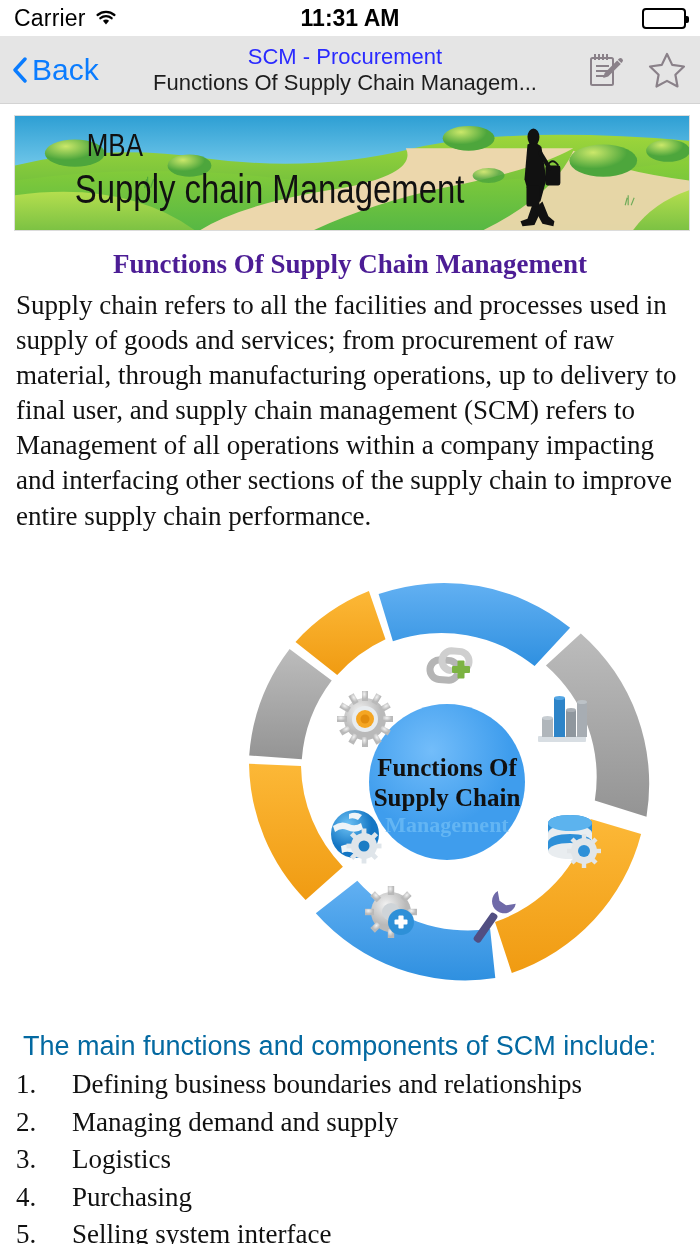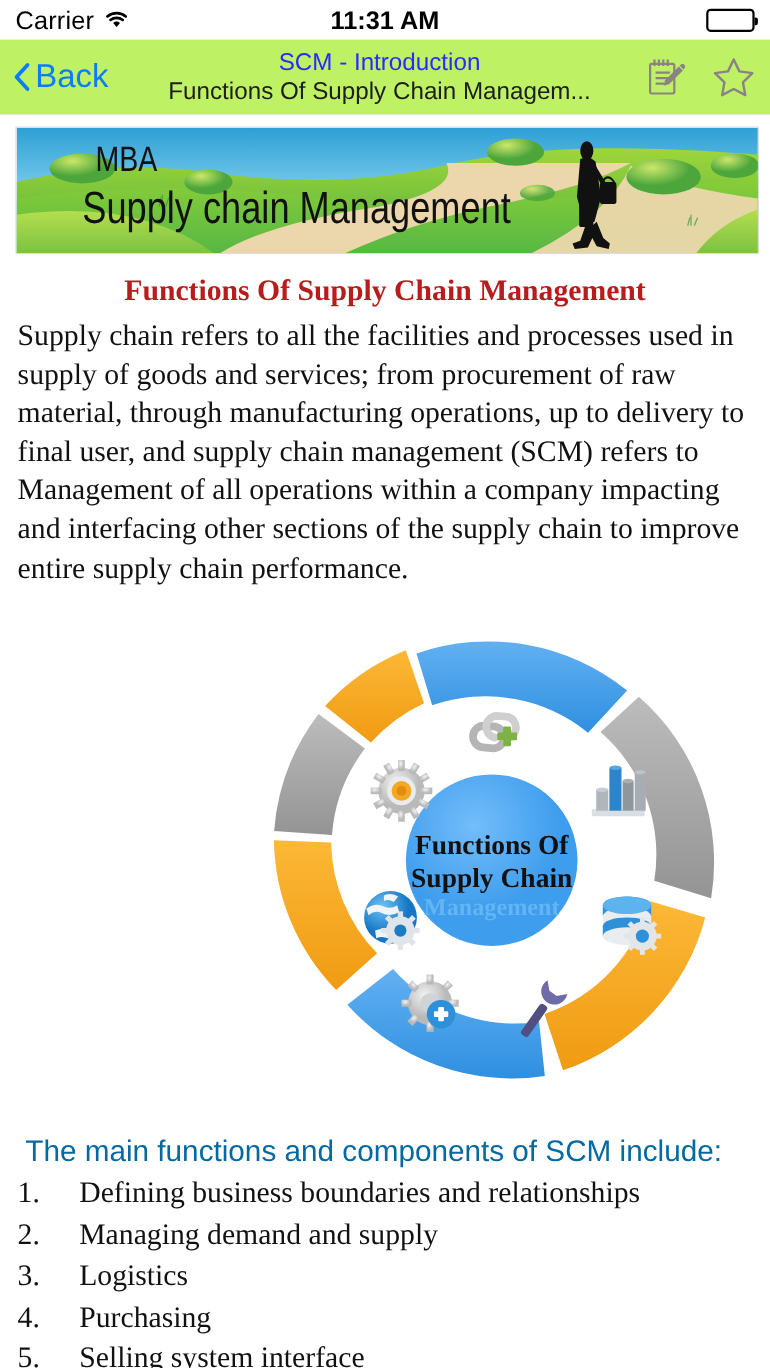--- a/index.html
+++ b/index.html
@@ -38,21 +38,21 @@
   }
   .battery-fill { height: 100%; background: #000; border-radius: 1px; }
   .battery:after {
     content: ""; position: absolute; right: -5px; top: 6px;
     width: 3px; height: 7px; background: #000; border-radius: 0 2px 2px 0;
   }
 
   
   .nav-bar {
     height: 68px;
-    background: #bef264;
+    background: #e5e5e5;
     border-bottom: 1px solid #d3d3d3;
     display: flex; align-items: center;
     position: relative;
     padding: 0 12px;
   }
   .back-button {
     display: flex; align-items: center; gap: 4px;
     color: #0a7cff; cursor: pointer;
     z-index: 3;
   }
@@ -94,21 +94,21 @@
     border: 1px solid #dcdcdc;
     position: relative; overflow: hidden;
   }
   .banner svg { display: block; width: 100%; height: 100%; }
 
   .article-title {
     text-align: center;
     font-family: "Liberation Serif", serif;
     font-weight: bold;
     font-size: 27px;
-    color: #b91c1c;
+    color: #4c1d95;
     margin-top: 18px;
   }
   .article-body {
     font-family: "Liberation Serif", serif;
     font-size: 27px;
     color: #111;
     line-height: 1.30;
     margin: 8px 4px 0 16px;
     text-align: left;
   }
@@ -165,21 +165,21 @@
   <div class="back-button">
     <span class="back-chevron">
       <svg viewBox="0 0 16 26" width="16" height="26">
         <path d="M13 2 L3 13 L13 24" stroke="#0a7cff" stroke-width="3.4" fill="none" stroke-linecap="round" stroke-linejoin="round"></path>
       </svg>
     </span>
     <span class="back-label">Back</span>
   </div>
 
   <div class="nav-titles">
-    <div class="nav-title-top">SCM - Introduction</div>
+    <div class="nav-title-top">SCM - Procurement</div>
     <div class="nav-title-sub">Functions Of Supply Chain Managem...</div>
   </div>
 
   <div class="nav-actions">
     <span class="nav-icon">
       <svg viewBox="0 0 42 42" width="42" height="42">
         <g stroke="#8a8189" stroke-width="2" fill="none">
           <rect x="7" y="9" width="22" height="27" rx="1.5"></rect>
           <line x1="11" y1="5" x2="11" y2="11"></line>
           <line x1="15" y1="5" x2="15" y2="11"></line>

